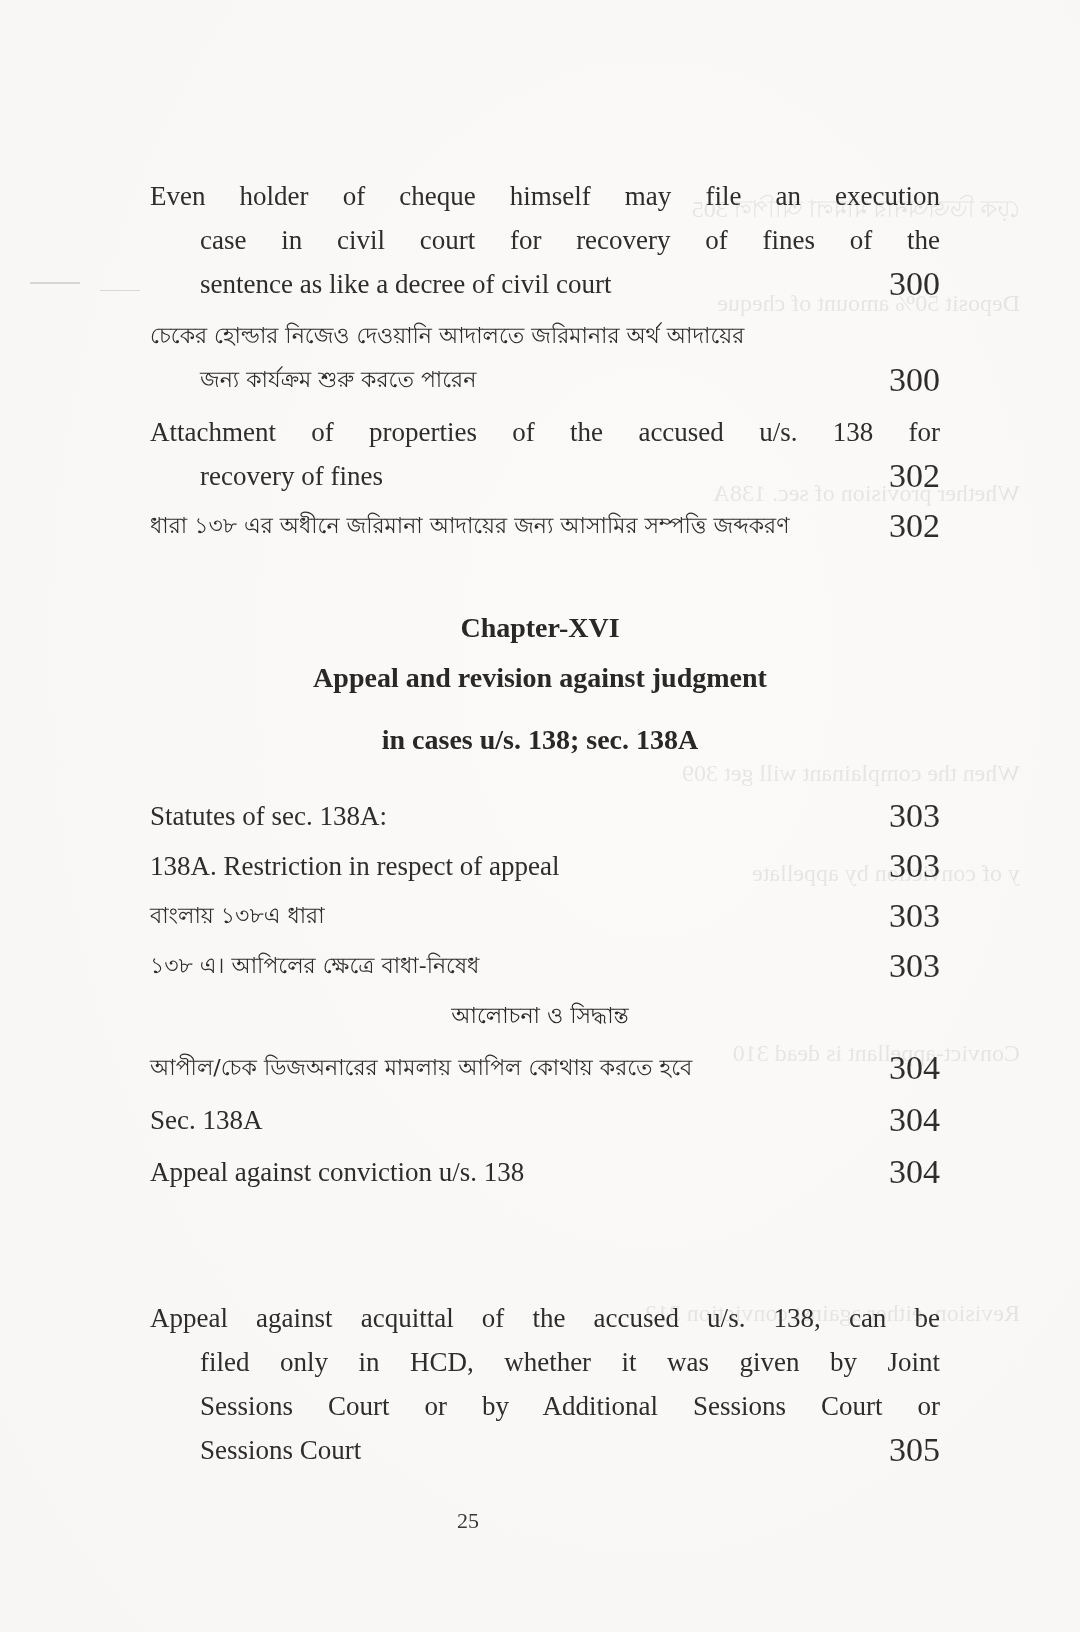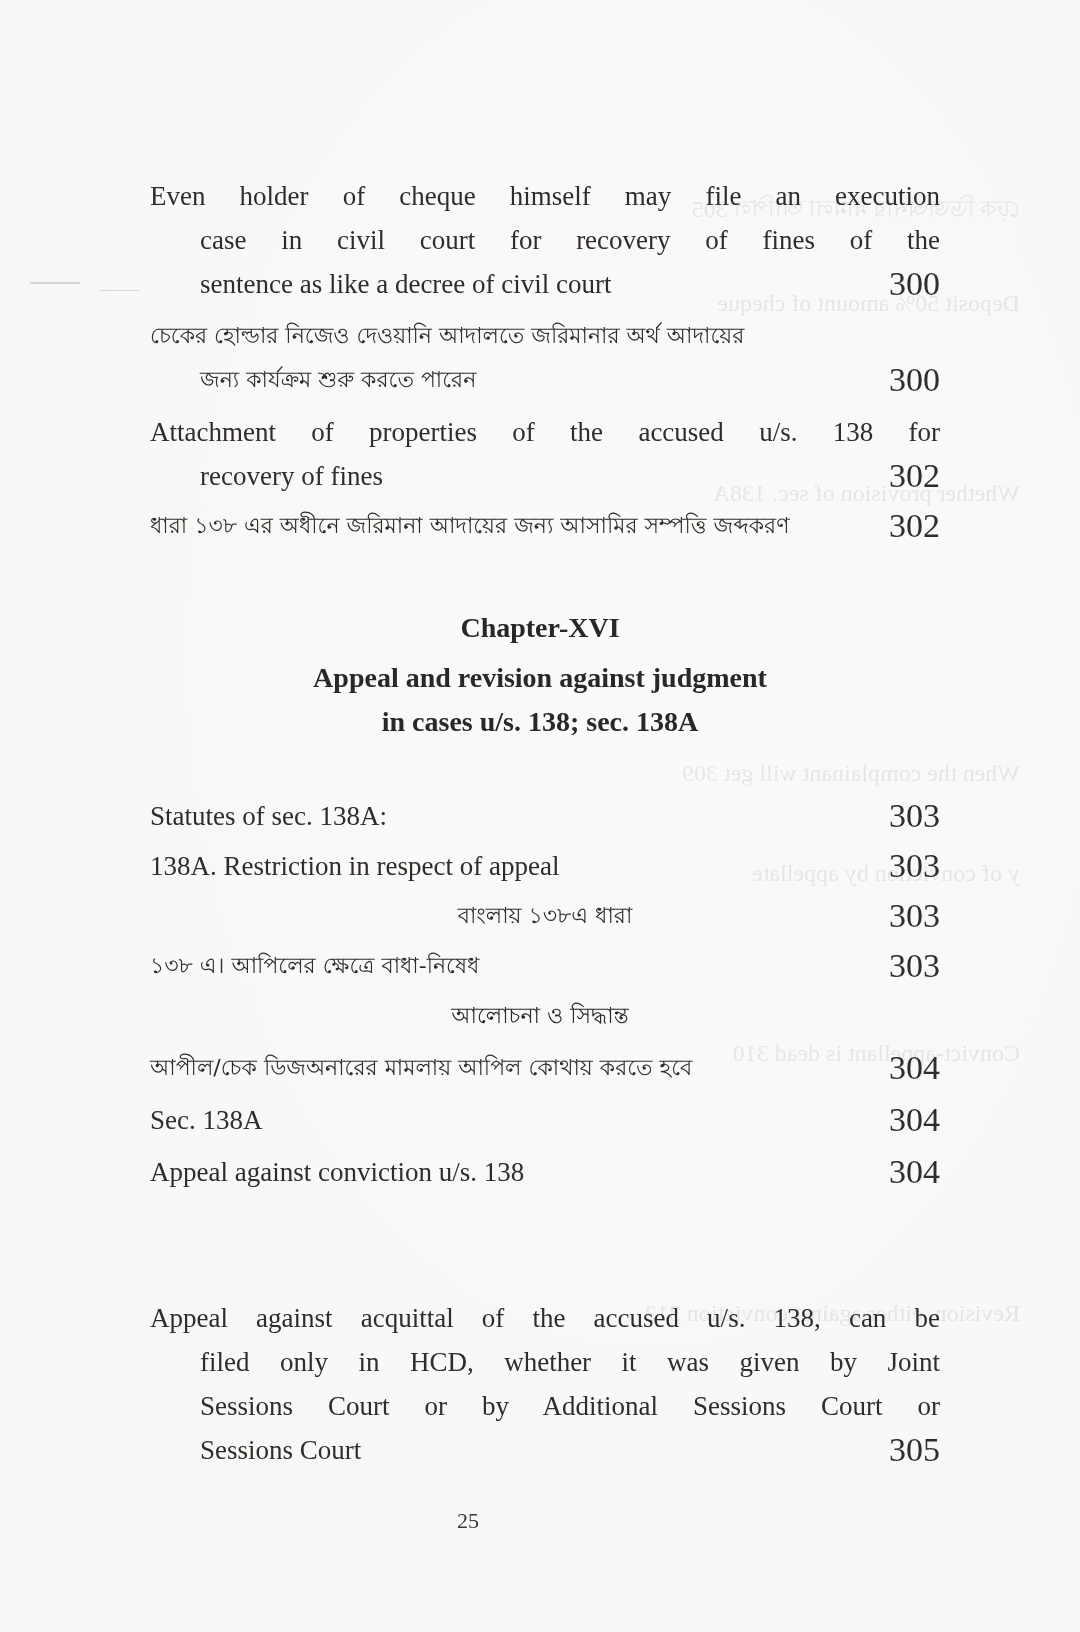--- a/index.html
+++ b/index.html
@@ -136,31 +136,31 @@
     <span class="pnum">302</span>
   </div>
 
   <div class="entry bn" style="top:504px;">
     <span class="line">ধারা ১৩৮ এর অধীনে জরিমানা আদায়ের জন্য আসামির সম্পত্তি জব্দকরণ</span>
     <span class="pnum">302</span>
   </div>
 
   <div class="heading" style="top:662px;">Appeal and revision against judgment</div>
   <div class="heading" style="top:612px;">Chapter-XVI</div>
-  <div class="heading" style="top:706px;">in cases u/s. 138; sec. 138A</div>
+  <div class="heading" style="top:724px;">in cases u/s. 138; sec. 138A</div>
 
   <div class="entry" style="top:794px;">
     <span class="line">Statutes of sec. 138A:</span>
     <span class="pnum">303</span>
   </div>
   <div class="entry" style="top:844px;">
     <span class="line">138A. Restriction in respect of appeal</span>
     <span class="pnum">303</span>
   </div>
-  <div class="entry bn" style="top:894px;text-align:center;">
+  <div class="entry bn" style="top:894px;">
     <span class="line">বাংলায় ১৩৮এ ধারা</span>
     <span class="pnum">303</span>
   </div>
   <div class="entry bn" style="top:944px;">
     <span class="line">১৩৮ এ। আপিলের ক্ষেত্রে বাধা-নিষেধ</span>
     <span class="pnum">303</span>
   </div>
 
   <div class="subheading-bn" style="top:998px;">আলোচনা ও সিদ্ধান্ত</div>
 

